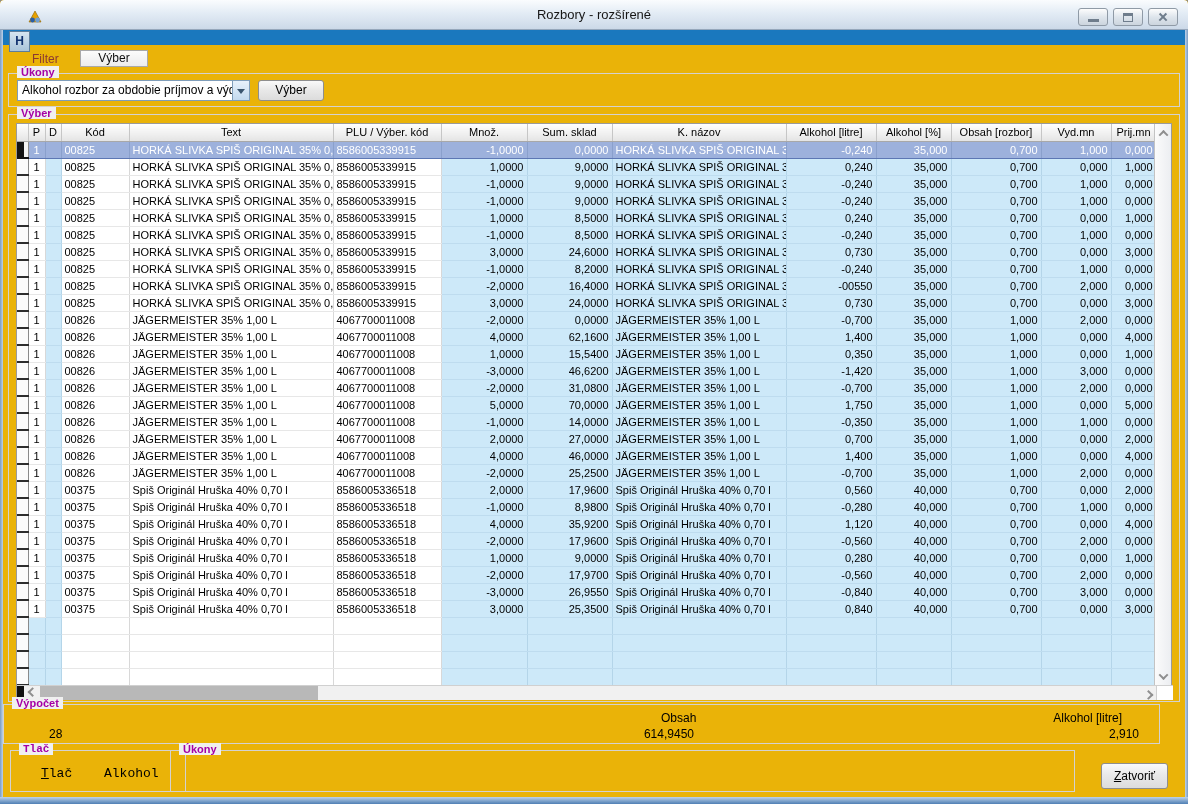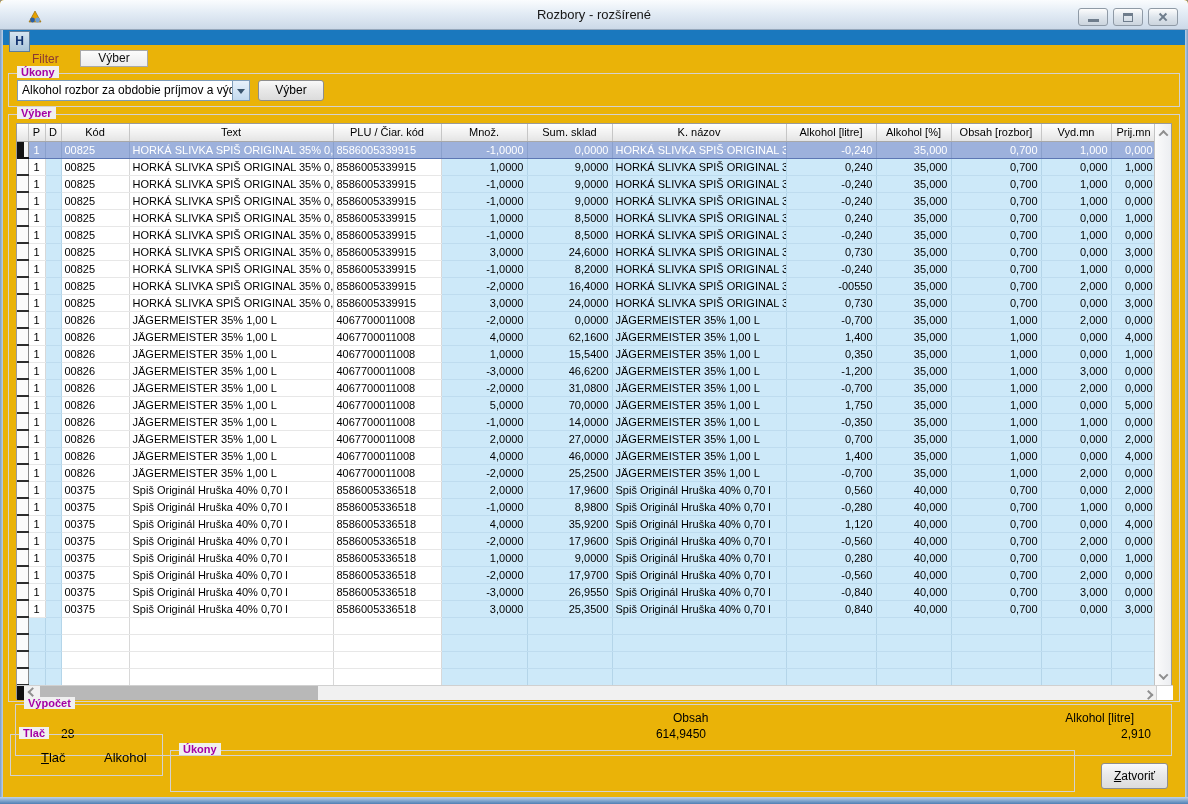--- a/index.html
+++ b/index.html
@@ -102,25 +102,25 @@
 
   .hscroll { position:absolute; left:0; top:561px; width:1156px; height:15px;
              background:#f1f1f1; border-top:1px solid #d0d0d0; display:flex; align-items:center; }
   .hs-mark { width:7px; height:14px; background:#111; }
   .hs-btn { width:16px; height:14px; display:flex; align-items:center; justify-content:center; }
   .hs-thumb { width:278px; height:14px; background:#b8b8b8; }
   .hs-track { flex:1; }
   .hs-corner { width:17px; height:14px; background:#fff; border-left:1px solid #d0d0d0; }
 
   
-  .grp-vypocet { left:15px; top:704px; width:1157px; height:52px; font-size:12px; }
+  .grp-vypocet { left:3px; top:704px; width:1157px; height:40px; font-size:12px; }
   .vy-val { position:absolute; color:#000; }
 
   
-  .grp-tlac { left:10px; top:734px; width:153px; height:42px; }
+  .grp-tlac { left:10px; top:750px; width:176px; height:42px;font-family:Liberation Mono, monospace; }
   .flat-btn { position:absolute; top:15px; font-size:13px; color:#000; }
   .grp-ukony-bottom { left:170px; top:750px; width:905px; height:42px; }
   .btn-zatvorit { position:absolute; left:1101px; top:763px; width:67px; height:26px; line-height:24px; }
 
   u { text-decoration:underline; }
 </style>
 </head>
 <body>
 
 <div class="window">
@@ -181,21 +181,21 @@
           <col style="width:70px">
             <col style="width:45px">
         </colgroup>
         <thead>
           <tr>
             <th></th>
             <th>P</th>
             <th>D</th>
             <th>Kód</th>
             <th>Text</th>
-            <th>PLU / Čiar. kód</th>
+            <th>PLU / Výber. kód</th>
             <th>Množ.</th>
             <th>Sum. sklad</th>
             <th>K. názov</th>
             <th>Alkohol [litre]</th>
             <th>Alkohol [%]</th>
             <th>Obsah [rozbor]</th>
             <th>Vyd.mn</th>
             <th>Prij.mn</th>
           </tr>
         </thead>
@@ -411,21 +411,21 @@
             <tr>
               <td class="c-gut"></td>
               <td class="c-p center">1</td>
               <td class="c-d cblue"></td>
               <td class="c-kod">00826</td>
               <td class="c-text">JÄGERMEISTER 35% 1,00 L</td>
               <td class="c-plu">4067700011008</td>
               <td class="num cblue">-3,0000</td>
               <td class="num cblue">46,6200</td>
               <td class="cblue">JÄGERMEISTER 35% 1,00 L</td>
-              <td class="num cblue">-1,200</td>
+              <td class="num cblue">-1,420</td>
               <td class="num cblue">35,000</td>
               <td class="num cblue">1,000</td>
               <td class="num cblue">3,000</td>
               <td class="num cblue">0,000</td>
             </tr>
             <tr>
               <td class="c-gut"></td>
               <td class="c-p center">1</td>
               <td class="c-d cblue"></td>
               <td class="c-kod">00826</td>

